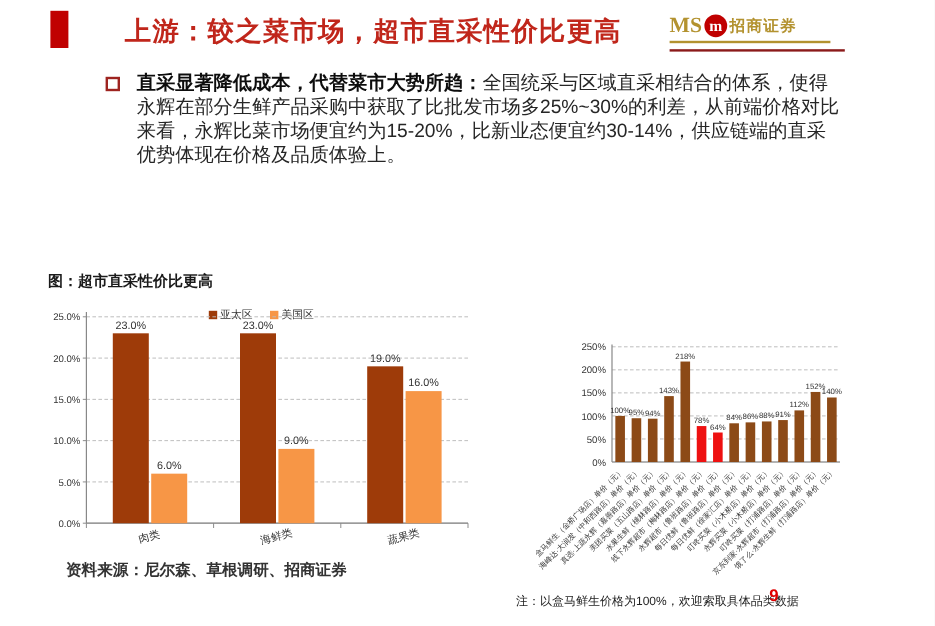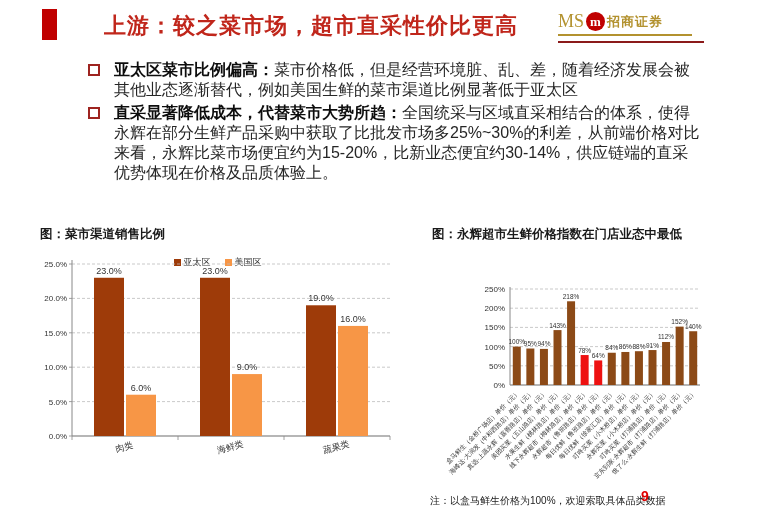--- a/index.html
+++ b/index.html
@@ -8,21 +8,21 @@
     font-family:"Liberation Sans","DejaVu Sans",sans-serif;overflow:hidden;
     border-bottom:1px solid #ddd;
   }
   
   .accent-block{position:absolute;left:42px;top:9px;width:15px;height:31px;background:#C00000;}
   .page-title{
     position:absolute;left:104px;top:11px;margin:0;
     font-size:22px;font-weight:bold;color:#C0261B;letter-spacing:1px;white-space:nowrap;
   }
   .logo{position:absolute;left:558px;top:11px;width:160px;height:34px;}
-  .logo-ms{font-family:"Liberation Serif","DejaVu Serif",serif;font-size:18px;font-weight:normal;color:#B3922F;vertical-align:middle;}
+  .logo-ms{font-family:"Liberation Serif","DejaVu Serif",serif;font-size:18px;font-weight:bold;color:#B3922F;vertical-align:middle;}
   .logo-circle{
     display:inline-block;width:19px;height:19px;border-radius:50%;background:#C00000;
     color:#fff;text-align:center;line-height:19px;font-size:13px;font-weight:bold;
     font-family:"Liberation Serif","DejaVu Serif",serif;vertical-align:middle;margin:0 2px;
   }
   .logo-name{font-family:"Liberation Serif","DejaVu Serif",serif;font-size:13px;font-weight:bold;color:#B3922F;vertical-align:middle;letter-spacing:1px;}
   .logo-underline-gold{position:absolute;left:0;top:23px;width:134px;height:2px;background:#B3922F;}
   .logo-underline-red{position:absolute;left:0;top:30px;width:146px;height:2px;background:#8B1A1A;}
   
   .bullets{position:absolute;left:86px;top:60px;width:614px;margin:0;padding:0;list-style:none;}
@@ -53,28 +53,25 @@
   <h1 class="page-title">上游：较之菜市场，超市直采性价比更高</h1>
 
   <div class="logo">
     <span class="logo-ms">MS</span><span class="logo-circle">m</span><span class="logo-name">招商证券</span>
     <div class="logo-underline-gold"></div>
     <div class="logo-underline-red"></div>
   </div>
 
   <ul class="bullets">
     <li>
-      <span class="bullet-square"></span><span class="bullet-lead">亚太区菜市比例偏高：</span><span class="bullet-text">菜市价格低，但是经营环境脏、乱、差，随着经济发展会被其他业态逐渐替代，例如美国生鲜的菜市渠道比例显著低于亚太区</span>
-    </li>
-    <li>
       <span class="bullet-square"></span><span class="bullet-lead">直采显著降低成本，代替菜市大势所趋：</span><span class="bullet-text">全国统采与区域直采相结合的体系，使得永辉在部分生鲜产品采购中获取了比批发市场多25%~30%的利差，从前端价格对比来看，永辉比菜市场便宜约为15-20%，比新业态便宜约30-14%，供应链端的直采优势体现在价格及品质体验上。</span>
     </li>
   </ul>
 
-  <div class="chart-title" id="left-chart-title">图：菜市渠道销售比例</div>
+  <div class="chart-title" id="left-chart-title">图：超市直采性价比更高</div>
   <div class="legend" id="left-chart-legend"><span class="legend-item"><span class="legend-swatch" style="background: rgb(158, 59, 9);"></span><span>亚太区</span></span><span class="legend-item"><span class="legend-swatch" style="background: rgb(247, 150, 70);"></span><span>美国区</span></span></div>
   <svg id="left-chart-svg" width="355" height="215">
       <line x1="32" y1="184" x2="350" y2="184" stroke="#bbbbbb" stroke-width="0.8" stroke-dasharray="none"></line>
       <text x="27" y="187" text-anchor="end" font-size="8" fill="#333">0.0%</text>
       <line x1="29" y1="184" x2="32" y2="184" stroke="#888" stroke-width="0.8"></line>
       <line x1="32" y1="149.6" x2="350" y2="149.6" stroke="#bbbbbb" stroke-width="0.8" stroke-dasharray="3,2"></line>
       <text x="27" y="152.6" text-anchor="end" font-size="8" fill="#333">5.0%</text>
       <line x1="29" y1="149.6" x2="32" y2="149.6" stroke="#888" stroke-width="0.8"></line>
       <line x1="32" y1="115.2" x2="350" y2="115.2" stroke="#bbbbbb" stroke-width="0.8" stroke-dasharray="3,2"></line>
       <text x="27" y="118.2" text-anchor="end" font-size="8" fill="#333">10.0%</text>
@@ -104,21 +101,20 @@
       <rect x="192" y="122.08000000000001" width="30" height="61.91999999999999" fill="#F79646"></rect>
       <text x="207" y="118.08000000000001" text-anchor="middle" font-size="9" fill="#333">9.0%</text>
       <text x="191" y="198" text-anchor="middle" font-size="9" fill="#333" transform="rotate(-15 191 198)">海鲜类</text>
       <rect x="266" y="53.28" width="30" height="130.72" fill="#9E3B09"></rect>
       <text x="281" y="49.28" text-anchor="middle" font-size="9" fill="#333">19.0%</text>
       <rect x="298" y="73.92" width="30" height="110.08" fill="#F79646"></rect>
       <text x="313" y="69.92" text-anchor="middle" font-size="9" fill="#333">16.0%</text>
       <text x="297" y="198" text-anchor="middle" font-size="9" fill="#333" transform="rotate(-15 297 198)">蔬果类</text>
     </svg>
 
-  <div class="chart-title" id="right-chart-title">图：永辉超市生鲜价格指数在门店业态中最低</div>
   <svg id="right-chart-svg" width="335" height="237">
       <line x1="75" y1="102" x2="265" y2="102" stroke="#bbbbbb" stroke-width="0.8" stroke-dasharray="none"></line>
       <text x="70" y="105" text-anchor="end" font-size="8" fill="#333">0%</text>
       <line x1="75" y1="82.8" x2="265" y2="82.8" stroke="#bbbbbb" stroke-width="0.8" stroke-dasharray="3,2"></line>
       <text x="70" y="85.8" text-anchor="end" font-size="8" fill="#333">50%</text>
       <line x1="75" y1="63.599999999999994" x2="265" y2="63.599999999999994" stroke="#bbbbbb" stroke-width="0.8" stroke-dasharray="3,2"></line>
       <text x="70" y="66.6" text-anchor="end" font-size="8" fill="#333">100%</text>
       <line x1="75" y1="44.400000000000006" x2="265" y2="44.400000000000006" stroke="#bbbbbb" stroke-width="0.8" stroke-dasharray="3,2"></line>
       <text x="70" y="47.400000000000006" text-anchor="end" font-size="8" fill="#333">150%</text>
       <line x1="75" y1="25.19999999999999" x2="265" y2="25.19999999999999" stroke="#bbbbbb" stroke-width="0.8" stroke-dasharray="3,2"></line>
@@ -164,16 +160,17 @@
       <text x="231.07142857142856" y="56.492" text-anchor="middle" font-size="6.5" fill="#333">112%</text>
       <text x="234.07142857142856" y="110" text-anchor="end" font-size="6.3" fill="#333" transform="rotate(-45 234.07142857142856 110)">叮咚买菜（打浦路店）单价（元）</text>
       <rect x="240.64285714285714" y="43.632000000000005" width="8" height="58.367999999999995" fill="#8C4A17"></rect>
       <text x="244.64285714285714" y="41.132000000000005" text-anchor="middle" font-size="6.5" fill="#333">152%</text>
       <text x="247.64285714285714" y="110" text-anchor="end" font-size="6.3" fill="#333" transform="rotate(-45 247.64285714285714 110)">京东到家·永辉超市（打浦路店）单价（元）</text>
       <rect x="254.21428571428572" y="48.239999999999995" width="8" height="53.760000000000005" fill="#8C4A17"></rect>
       <text x="258.2142857142857" y="45.739999999999995" text-anchor="middle" font-size="6.5" fill="#333">140%</text>
       <text x="261.2142857142857" y="110" text-anchor="end" font-size="6.3" fill="#333" transform="rotate(-45 261.2142857142857 110)">饿了么·永辉生鲜（打浦路店）单价（元）</text>
     </svg>
 
+  <div class="source">资料来源：尼尔森、草根调研、招商证券</div>
   <div class="note">注：以盒马鲜生价格为100%，欢迎索取具体品类数据</div>
   <div class="page-num">9</div>
 
 </div>
 
 </body></html>

